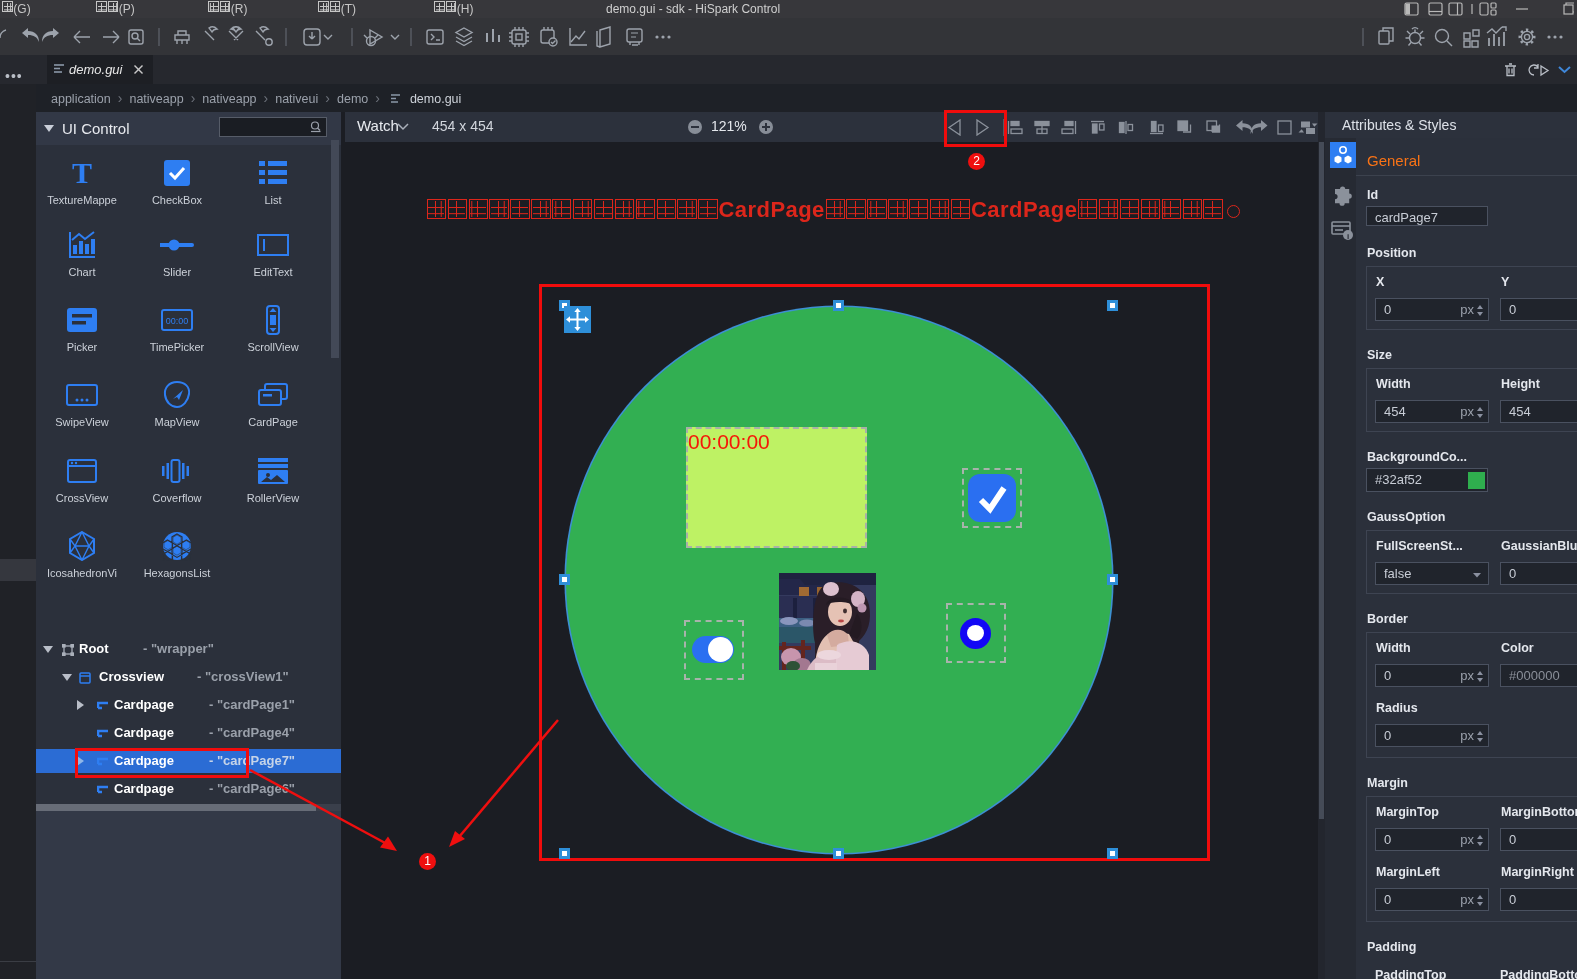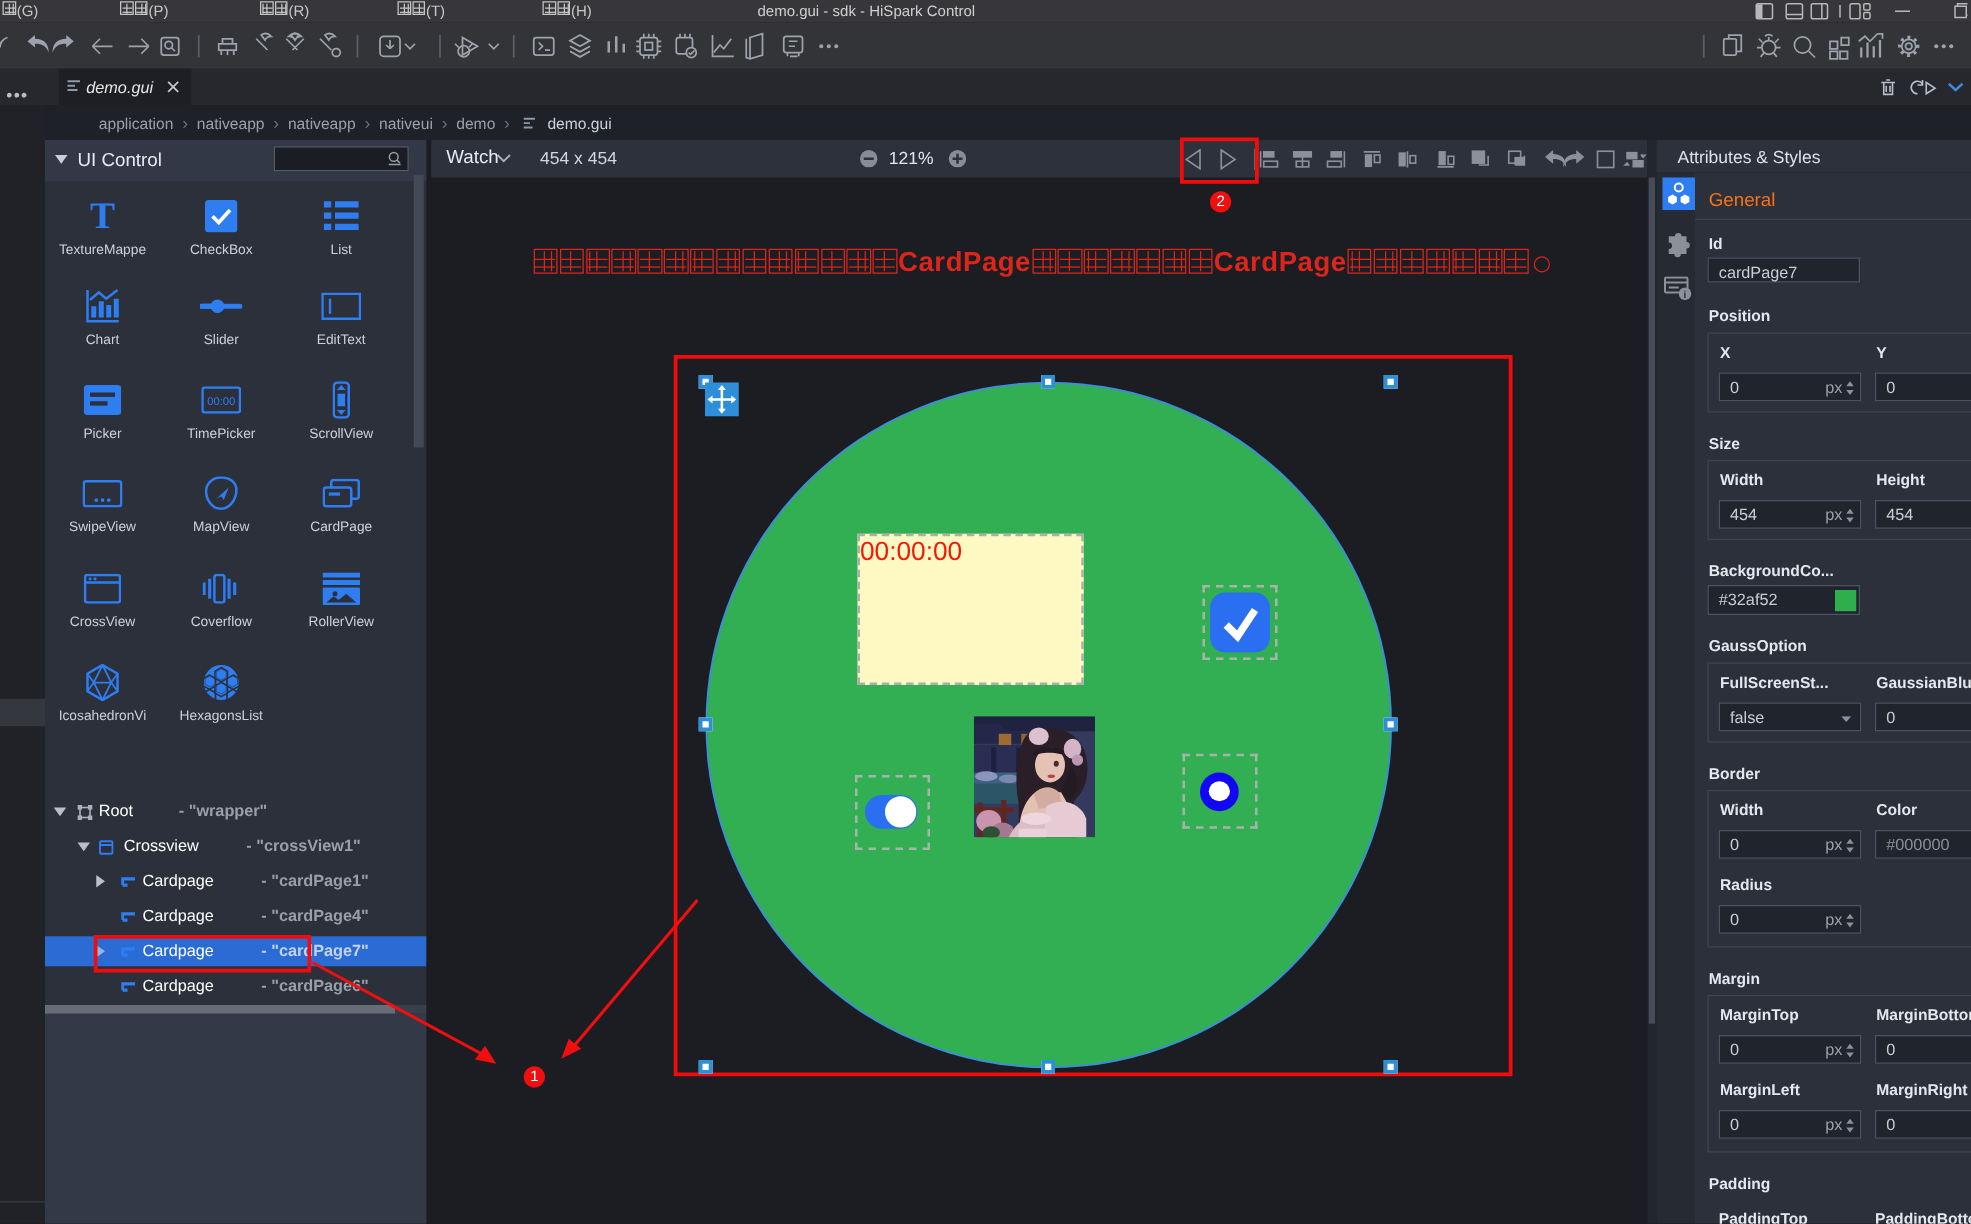--- a/index.html
+++ b/index.html
@@ -30,21 +30,21 @@
   .phead{position:absolute;left:0;width:305px;height:33px;background:#323846;color:#e8eaef;font-size:15px;line-height:33px;}
   .phead .tri{display:inline-block;width:0;height:0;border-left:5.5px solid transparent;
       border-right:5.5px solid transparent;border-top:7px solid #c9ced8;vertical-align:2px;margin:0 8px 0 8px;}
   .sbox{position:absolute;left:183px;top:5px;width:106px;height:18px;background:#1a1d23;border:1px solid #565c68;}
   .sbox svg{position:absolute;right:3px;top:2px;}
   .gitem{position:absolute;width:96px;text-align:center;color:#ccd1d9;font-size:11px;}
   .gitem .gl{height:42px;display:flex;align-items:center;justify-content:center;}
   .glabel{display:block;overflow:hidden;white-space:nowrap;}
   
   .trow{position:absolute;left:0;width:305px;height:24px;line-height:24px;font-size:13px;color:#fff;}
-  .trow b{font-weight:normal;}
+  .trow b{font-weight:bold;}
   .trow .id{color:#9aa0aa;font-weight:bold;}
   .tri-r{display:inline-block;width:0;height:0;border-top:5px solid transparent;border-bottom:5px solid transparent;border-left:7px solid #b9bec8;}
   .tri-d{display:inline-block;width:0;height:0;border-left:5px solid transparent;border-right:5px solid transparent;border-top:7px solid #b9bec8;}
   
   #canvas{left:345px;top:112px;width:973px;height:867px;background:#1b1d23;}
   #ctoolbar{left:345px;top:112px;width:973px;height:30px;background:#2c313c;color:#dfe3ea;}
   .dash{border:2px dashed #a8b3ab;}
   .handle{position:absolute;width:11px;height:11px;background:#fff;border:3px solid #2e8fd9;box-sizing:border-box;}
   
   #rphead{left:1325px;top:112px;width:252px;height:26px;background:#2c313c;color:#dde1e8;font-size:14px;line-height:26px;}
@@ -186,21 +186,21 @@
   <svg class="abs" style="left:1503px;top:7px" width="70" height="16" viewBox="0 0 70 16">
     <g stroke="#b9bec6" fill="none" stroke-width="1.3">
       <path d="M2 4 h11 M4 4 v9.5 h7 v-9.5 M6 2 h3 M6 6.5 v5 M9 6.5 v5"></path>
       <path d="M31 13 a5 5 0 1 1 4 -8 M35 2 v4 h-4"></path>
         <path d="M38 4 l7 4.5 l-7 4.5 z"></path>
       <path d="M56 5 l5.5 5 l5.5 -5" stroke="#3f87d9" stroke-width="2"></path>
     </g>
   </svg>
 </div>
 <div class="abs" id="crumb">
-  <span style="margin-left:79px">application</span><span class="cs">›</span><span>nativeapp</span><span class="cs">›</span><span>nativeapp</span><span class="cs">›</span><span>nativeui</span><span class="cs">›</span><span>demo</span><span class="cs">›</span>
+  <span style="margin-left:51px">application</span><span class="cs">›</span><span>nativeapp</span><span class="cs">›</span><span>nativeapp</span><span class="cs">›</span><span>nativeui</span><span class="cs">›</span><span>demo</span><span class="cs">›</span>
   <svg style="display:inline-block;vertical-align:-2px" width="12" height="12" viewBox="0 0 12 12">
       <g stroke="#8b98a8" stroke-width="1.5">
         <line x1="1" y1="2" x2="10" y2="2"></line>
         <line x1="1" y1="5.5" x2="6" y2="5.5"></line>
         <line x1="1" y1="9" x2="8" y2="9"></line>
       </g>
     </svg>
   <span style="color:#cdd2d9;margin-left:4px">demo.gui</span>
 </div>
 <div class="abs" id="activity">
@@ -475,21 +475,21 @@
 <div class="abs" id="canvas">
 
   <div class="abs" style="left:81px;top:85px;color:#dc261b;font-size:22px;font-weight:bold;white-space:nowrap;letter-spacing:0.45px">
     <span class="zh v"></span><span class="zh"></span><span class="zh l"></span><span class="zh v"></span><span class="zh"></span><span class="zh v"></span><span class="zh l"></span><span class="zh v"></span><span class="zh"></span><span class="zh v"></span><span class="zh l"></span><span class="zh"></span><span class="zh v"></span><span class="zh"></span>CardPage<span class="zh v"></span><span class="zh"></span><span class="zh l"></span><span class="zh v"></span><span class="zh"></span><span class="zh v"></span><span class="zh"></span>CardPage<span class="zh l"></span><span class="zh v"></span><span class="zh"></span><span class="zh v"></span><span class="zh l"></span><span class="zh v"></span><span class="zh"></span><span style="display:inline-block;width:.5em;height:.5em;border:.09em solid currentColor;border-radius:50%;vertical-align:-0.05em;margin-left:.15em"></span>
   </div>
 
   <div class="abs" style="left:194px;top:172px;width:665px;height:571px;border:3.5px solid #f00c0c"></div>
 
   <div class="abs" style="left:221px;top:195px;width:546px;height:546px;border-radius:50%;background:#32af52;box-shadow:0 0 0 1.6px #3d8fd3"></div>
 
-  <div class="abs" style="left:341px;top:315px;width:177px;height:117px;background:#fef9c3;border:2px dashed #a9b0a9;color:#f51808;font-size:21px;line-height:25px">00:00:00</div>
+  <div class="abs" style="left:341px;top:315px;width:177px;height:117px;background:#bef264;border:2px dashed #a9b0a9;color:#f51808;font-size:21px;line-height:25px">00:00:00</div>
 
   <div class="abs dash" style="left:617px;top:356px;width:56px;height:56px"></div>
   <div class="abs" style="left:623px;top:362px;width:48px;height:48px;border-radius:12px;background:#2a6ff1">
     <svg width="48" height="48" viewBox="0 0 48 48">
         <path d="M13 26 l9 9 L36 14" stroke="#fff" stroke-width="6" fill="none"></path>
       </svg>
   </div>
 
   <div class="abs dash" style="left:339px;top:508px;width:56px;height:56px"></div>
   <div class="abs" style="left:347px;top:524px;width:42px;height:27px;border-radius:14px;background:#2a6ff1"></div>

